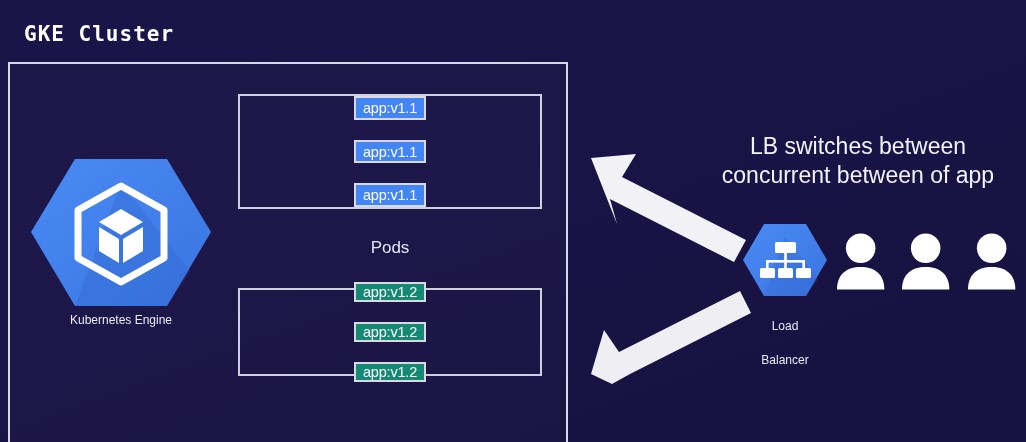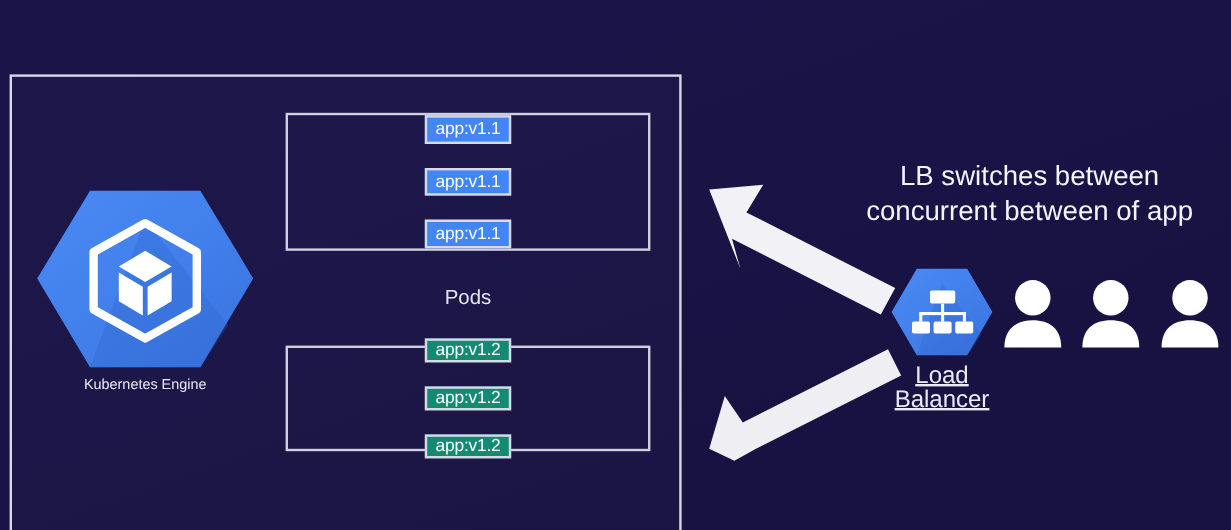--- a/index.html
+++ b/index.html
@@ -114,25 +114,24 @@
 
   
   #load-balancer {
     position: absolute;
     left: 742px;
     top: 222px;
     width: 86px;
     text-align: center;
   }
   #load-balancer .lb-label {
-    margin-top: 0;
+    margin-top: 14px;
     color: #eceaf6;
-    font-size: 20px;
+    font-size: 12px;
     line-height: 20px;
-    text-decoration: underline;
   }
 
   
   #users {
     position: absolute;
     left: 836px;
     top: 232px;
     width: 180px;
     height: 58px;
     display: flex;
@@ -151,20 +150,21 @@
     font-size: 23px;
     line-height: 29px;
   }
   #callout div { white-space: nowrap; }
 </style>
 </head>
 <body>
 
 <div id="canvas">
 
+  <div id="cluster-title">GKE Cluster</div>
 
   <div id="cluster-box"></div>
 
   <div id="gke-engine">
     <div class="hexwrap">
       <svg width="182" height="155" viewBox="0 0 182 155" xmlns="http://www.w3.org/2000/svg">
         <defs>
           <linearGradient id="hexg" x1="0" y1="0" x2="1" y2="1">
             <stop offset="0%" stop-color="#4a8bf5"></stop>
             <stop offset="100%" stop-color="#3a74e0"></stop>

